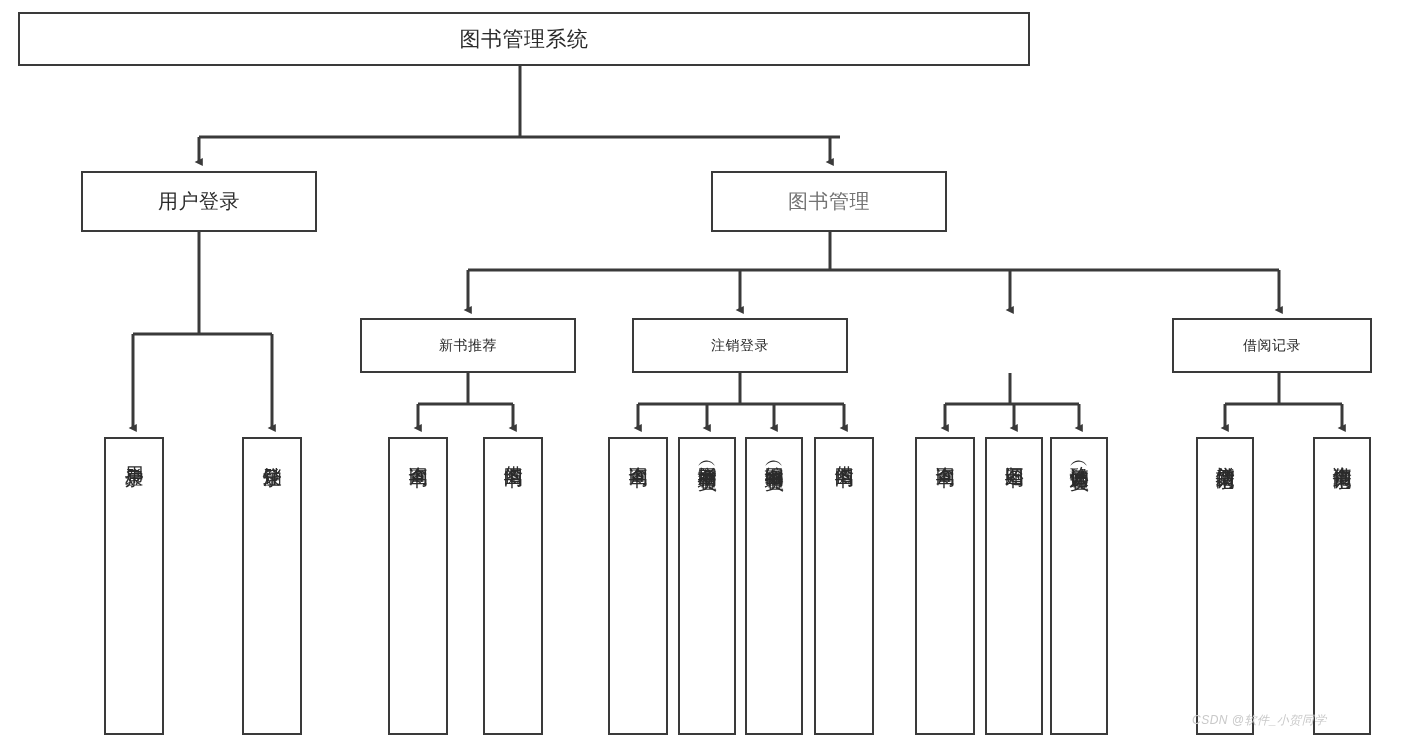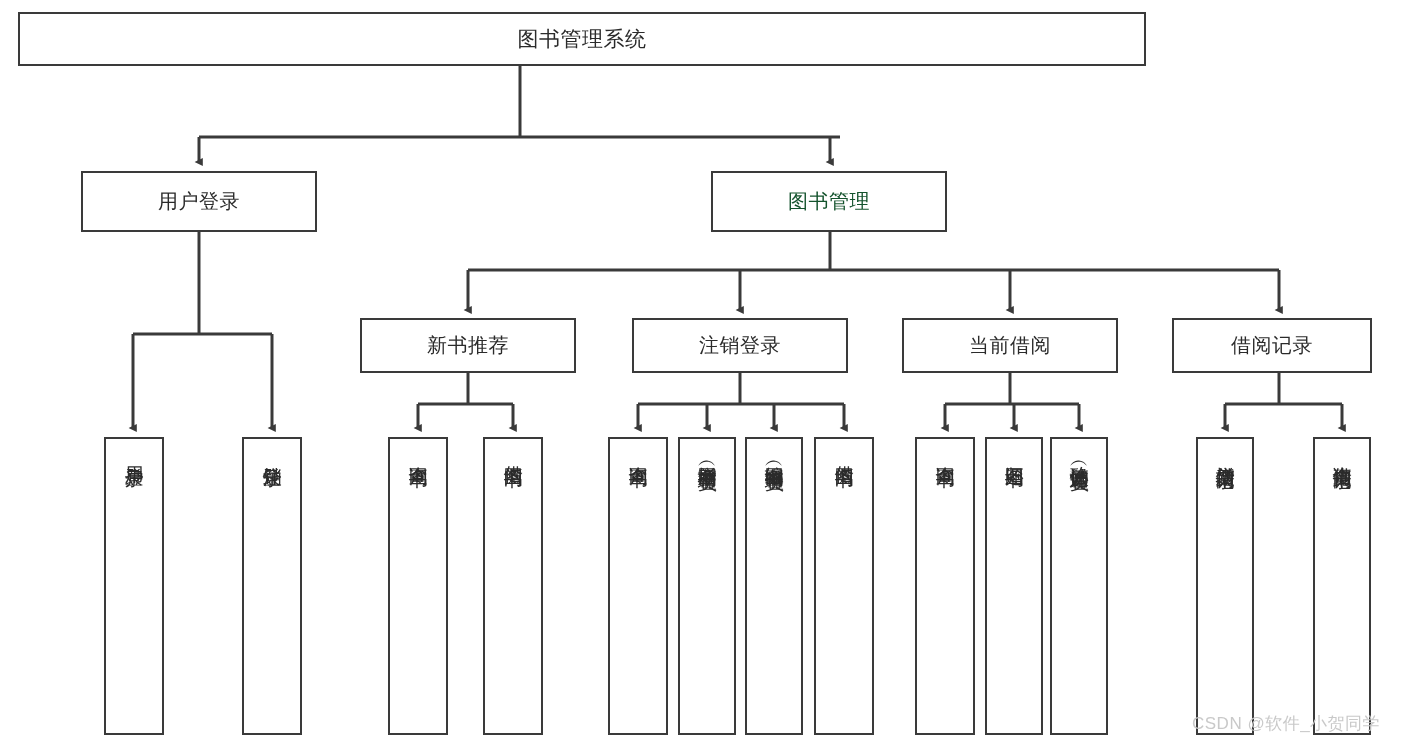--- a/index.html
+++ b/index.html
@@ -37,45 +37,46 @@
     color: #2b2b2b;
     letter-spacing: 0.5px;
   }
   .node.root {
     font-size: 21px;
   }
   .node.level2 {
     font-size: 20px;
   }
   .node.level3 {
-    font-size: 20px;
+    font-size: 14px;
   }
   .node.leaf {
     font-size: 19px;
     writing-mode: vertical-rl;
     text-orientation: upright;
     line-height: 1.18;
     letter-spacing: 1px;
     padding: 12px 0;
     align-items: center;
     justify-content: flex-start;
     white-space: nowrap;
   }
   .node.leaf .leaf-text {
     writing-mode: vertical-rl;
     text-orientation: upright;
     display: block;
   }
   .watermark {
     position: absolute;
     color: #c9c9c9;
-    font-size: 17px;
+    font-size: 12px;
     letter-spacing: 0.5px;
     white-space: nowrap;
     user-select: none;
+    font-style: italic;
   }
 </style>
 </head>
 <body>
 
 <div id="diagram-root" style="background: rgb(255, 255, 255);">
 
   <svg id="edge-layer" viewBox="0 0 1405 747" xmlns="http://www.w3.org/2000/svg">
     <defs>
       <marker id="arrow" markerWidth="9" markerHeight="9" refX="4.5" refY="4.2" orient="auto" markerUnits="userSpaceOnUse">
@@ -119,39 +120,36 @@
       <path d="M1014,404 L1014,428" marker-end="url(#arrow)"></path>
       <path d="M1079,404 L1079,428" marker-end="url(#arrow)"></path>
 
       <path d="M1279,373 L1279,404"></path>
       <path d="M1225,404 L1342,404"></path>
       <path d="M1225,404 L1225,428" marker-end="url(#arrow)"></path>
       <path d="M1342,404 L1342,428" marker-end="url(#arrow)"></path>
     </g>
   </svg>
 
-  <div class="node root" style="left: 18px; top: 12px; width: 1128px; height: 54px; border-color: rgb(58, 58, 58); background: rgb(255, 255, 255); color: rgb(43, 43, 43);">
+  <div class="node root" style="left: 18px; top: 12px; width: 1012px; height: 54px; border-color: rgb(58, 58, 58); background: rgb(255, 255, 255); color: rgb(43, 43, 43);">
     <span>图书管理系统</span>
   </div>
 
   <div class="node level2" style="left: 81px; top: 171px; width: 236px; height: 61px; border-color: rgb(58, 58, 58); background: rgb(255, 255, 255); color: rgb(43, 43, 43);">
     <span>用户登录</span>
   </div>
-  <div class="node level2" style="left: 711px; top: 171px; width: 236px; height: 61px; border-color: rgb(58, 58, 58); background: rgb(255, 255, 255); color: #14532d;">
+  <div class="node level2" style="left: 711px; top: 171px; width: 236px; height: 61px; border-color: rgb(58, 58, 58); background: rgb(255, 255, 255); color: #737373;">
     <span>图书管理</span>
   </div>
 
   <div class="node level3" style="left: 360px; top: 318px; width: 216px; height: 55px; border-color: rgb(58, 58, 58); background: rgb(255, 255, 255); color: rgb(43, 43, 43);">
     <span>新书推荐</span>
   </div>
   <div class="node level3" style="left: 632px; top: 318px; width: 216px; height: 55px; border-color: rgb(58, 58, 58); background: rgb(255, 255, 255); color: rgb(43, 43, 43);">
     <span>注销登录</span>
-  </div>
-  <div class="node level3" style="left: 902px; top: 318px; width: 216px; height: 55px; border-color: rgb(58, 58, 58); background: rgb(255, 255, 255); color: rgb(43, 43, 43);">
-    <span>当前借阅</span>
   </div>
   <div class="node level3" style="left: 1172px; top: 318px; width: 200px; height: 55px; border-color: rgb(58, 58, 58); background: rgb(255, 255, 255); color: rgb(43, 43, 43);">
     <span>借阅记录</span>
   </div>
 
   <div class="node leaf" style="left: 104px; top: 437px; width: 60px; height: 298px; border-color: rgb(58, 58, 58); background: rgb(255, 255, 255); color: rgb(43, 43, 43);">
     <span class="leaf-text">用户登录</span>
   </div>
   <div class="node leaf" style="left: 242px; top: 437px; width: 60px; height: 298px; border-color: rgb(58, 58, 58); background: rgb(255, 255, 255); color: rgb(43, 43, 43);">
     <span class="leaf-text">注销登录</span>

